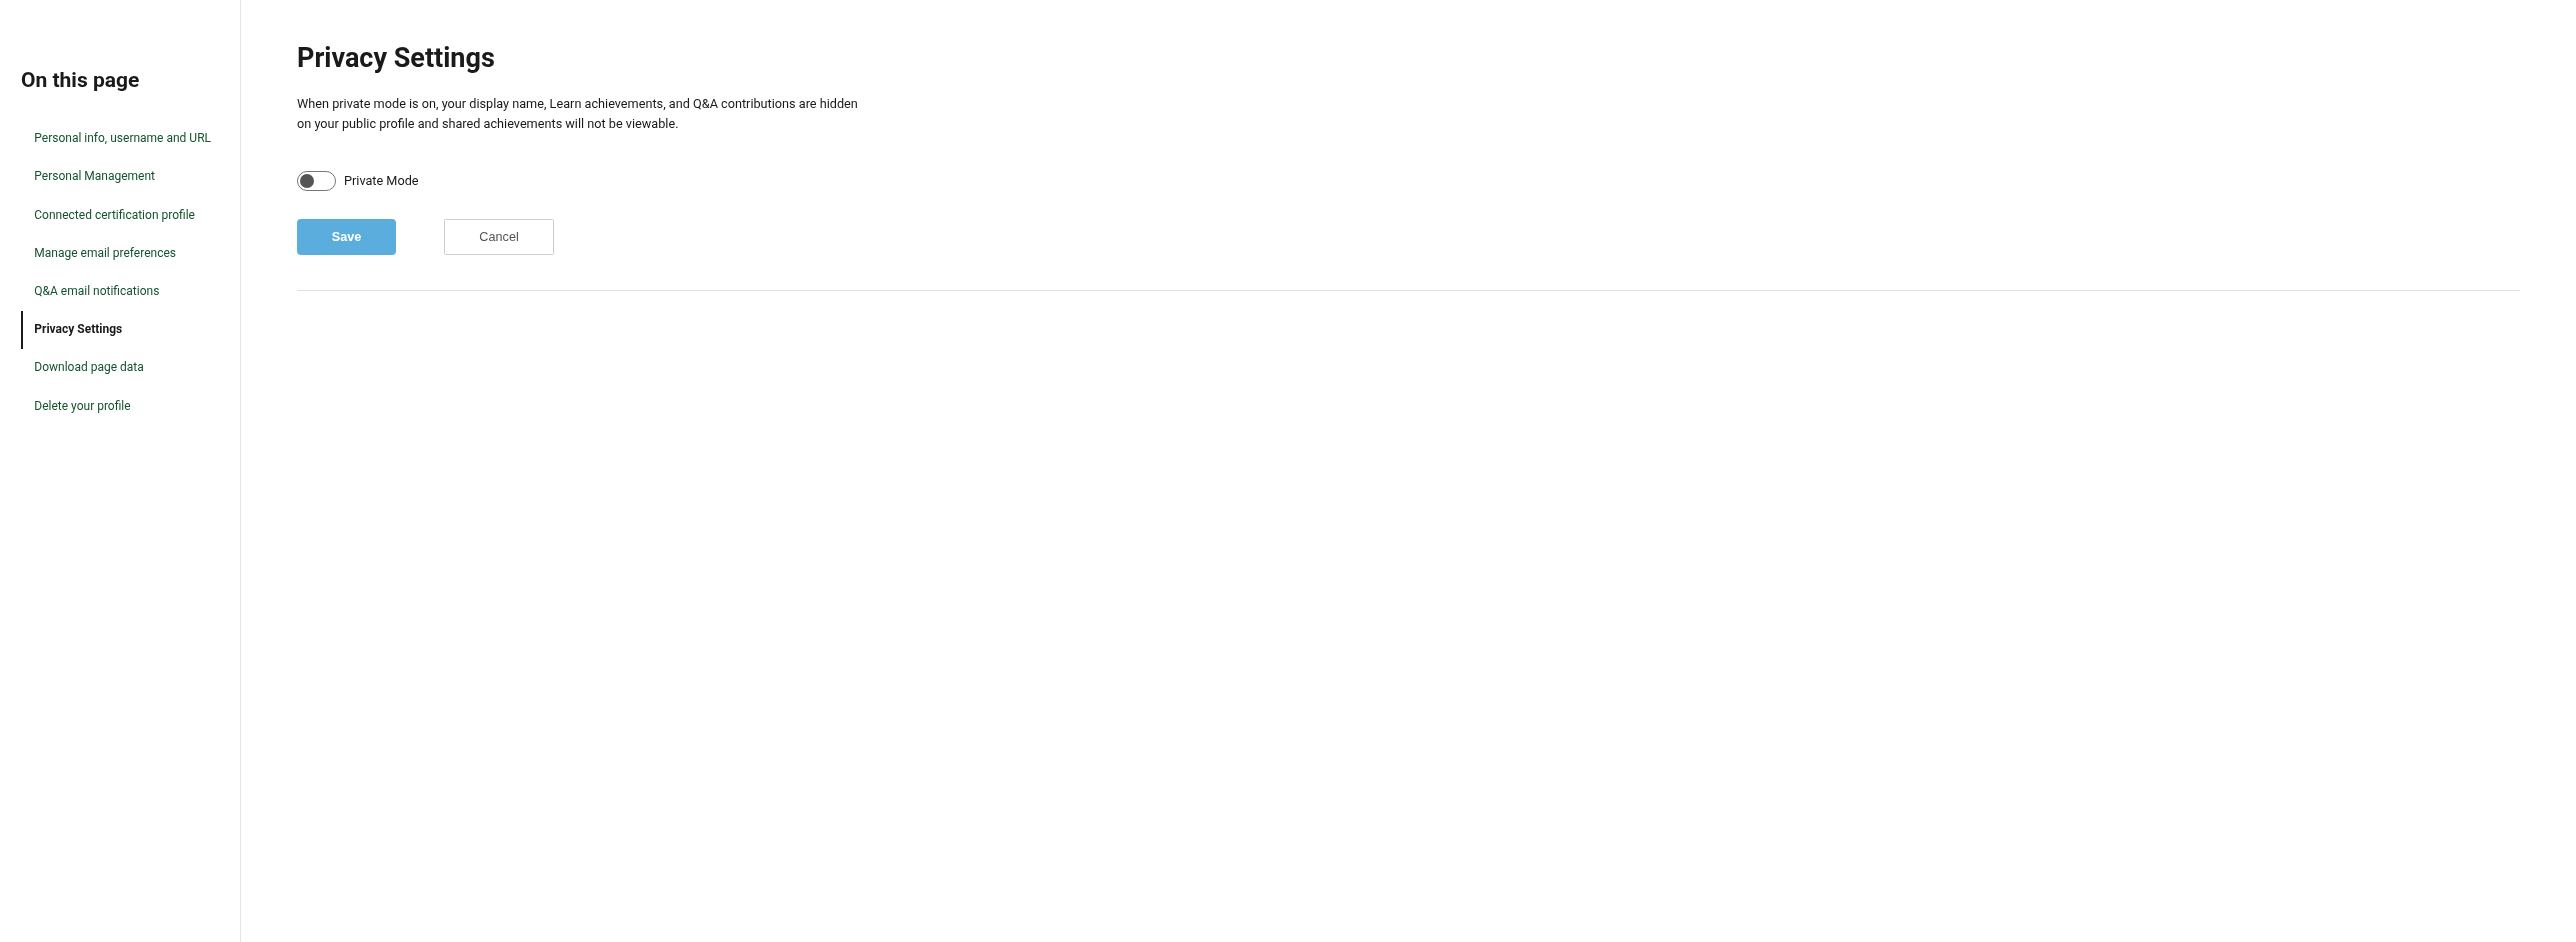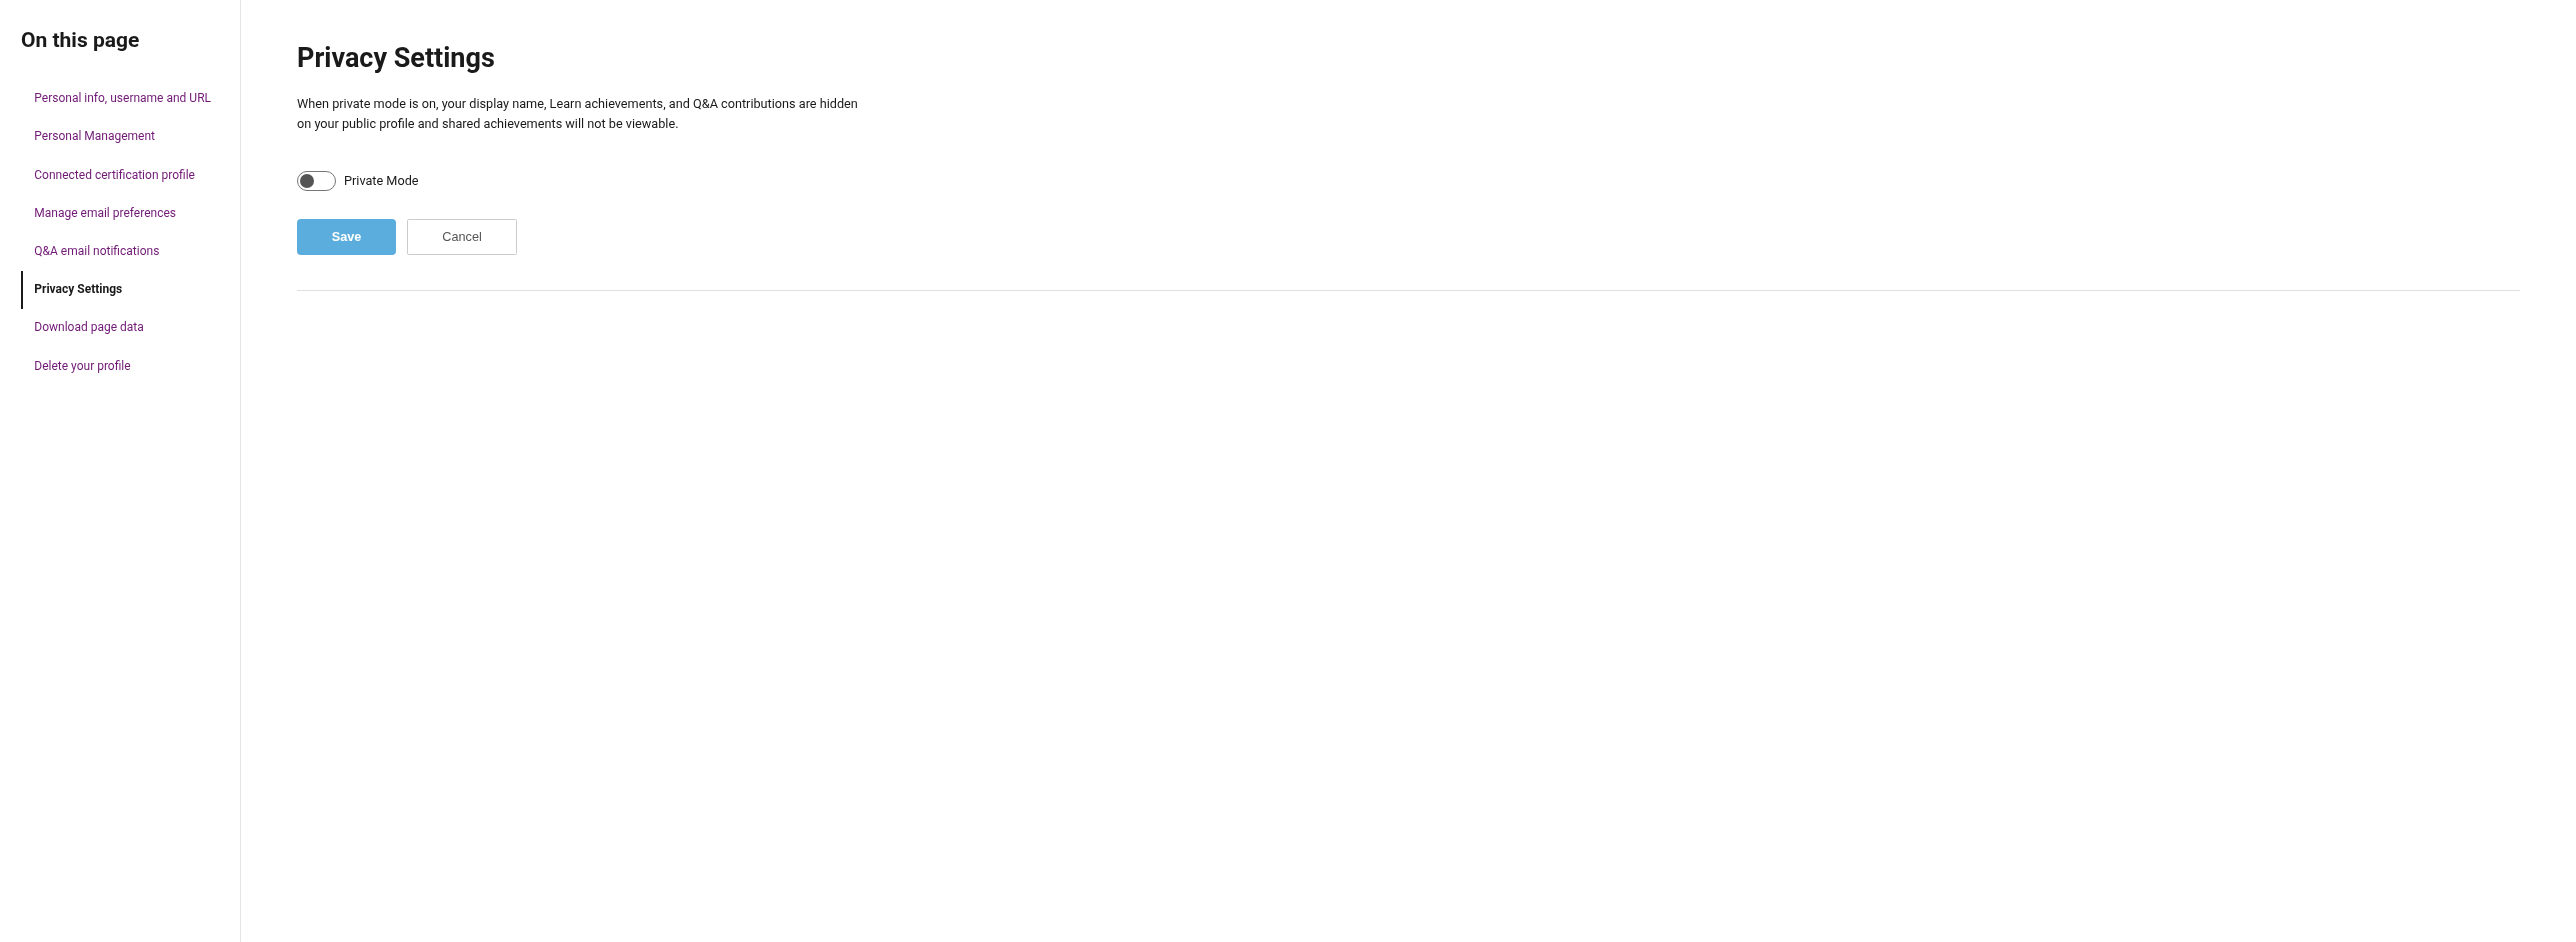--- a/index.html
+++ b/index.html
@@ -20,34 +20,35 @@
       display: flex;
       width: 100%;
     }
 
     
     .sidebar {
       width: 240px;
       min-width: 240px;
       padding: 28px 21px 28px 21px;
       background: #ffffff;
+      margin-top: 40px;
     }
 
     .sidebar-title {
       font-size: 21px;
       font-weight: 700;
       color: #1a1a1a;
       margin-bottom: 28px;
     }
 
     .nav-item {
       display: flex;
       align-items: center;
       padding: 11.3px 0 11.3px 11.3px;
-      color: #701a75;
+      color: #14532d;
       font-size: 12px;
       cursor: pointer;
       position: relative;
       border-left: 2.1px solid transparent;
       text-decoration: none;
       line-height: 1.3;
     }
 
     .nav-item.active {
       font-weight: 700;
@@ -140,20 +141,21 @@
 
     .btn-cancel {
       background: #ffffff;
       color: #555555;
       border: 0.7px solid #cccccc;
       padding: 10px 34px;
       font-size: 12.7px;
       cursor: pointer;
       border-radius: 1.4px;
       min-width: 99px;
+      margin-left: 37px;
     }
   </style>
 </head>
 <body>
 
 <div class="layout">
 
   <nav class="sidebar">
     <div class="sidebar-title">On this page</div>
 

